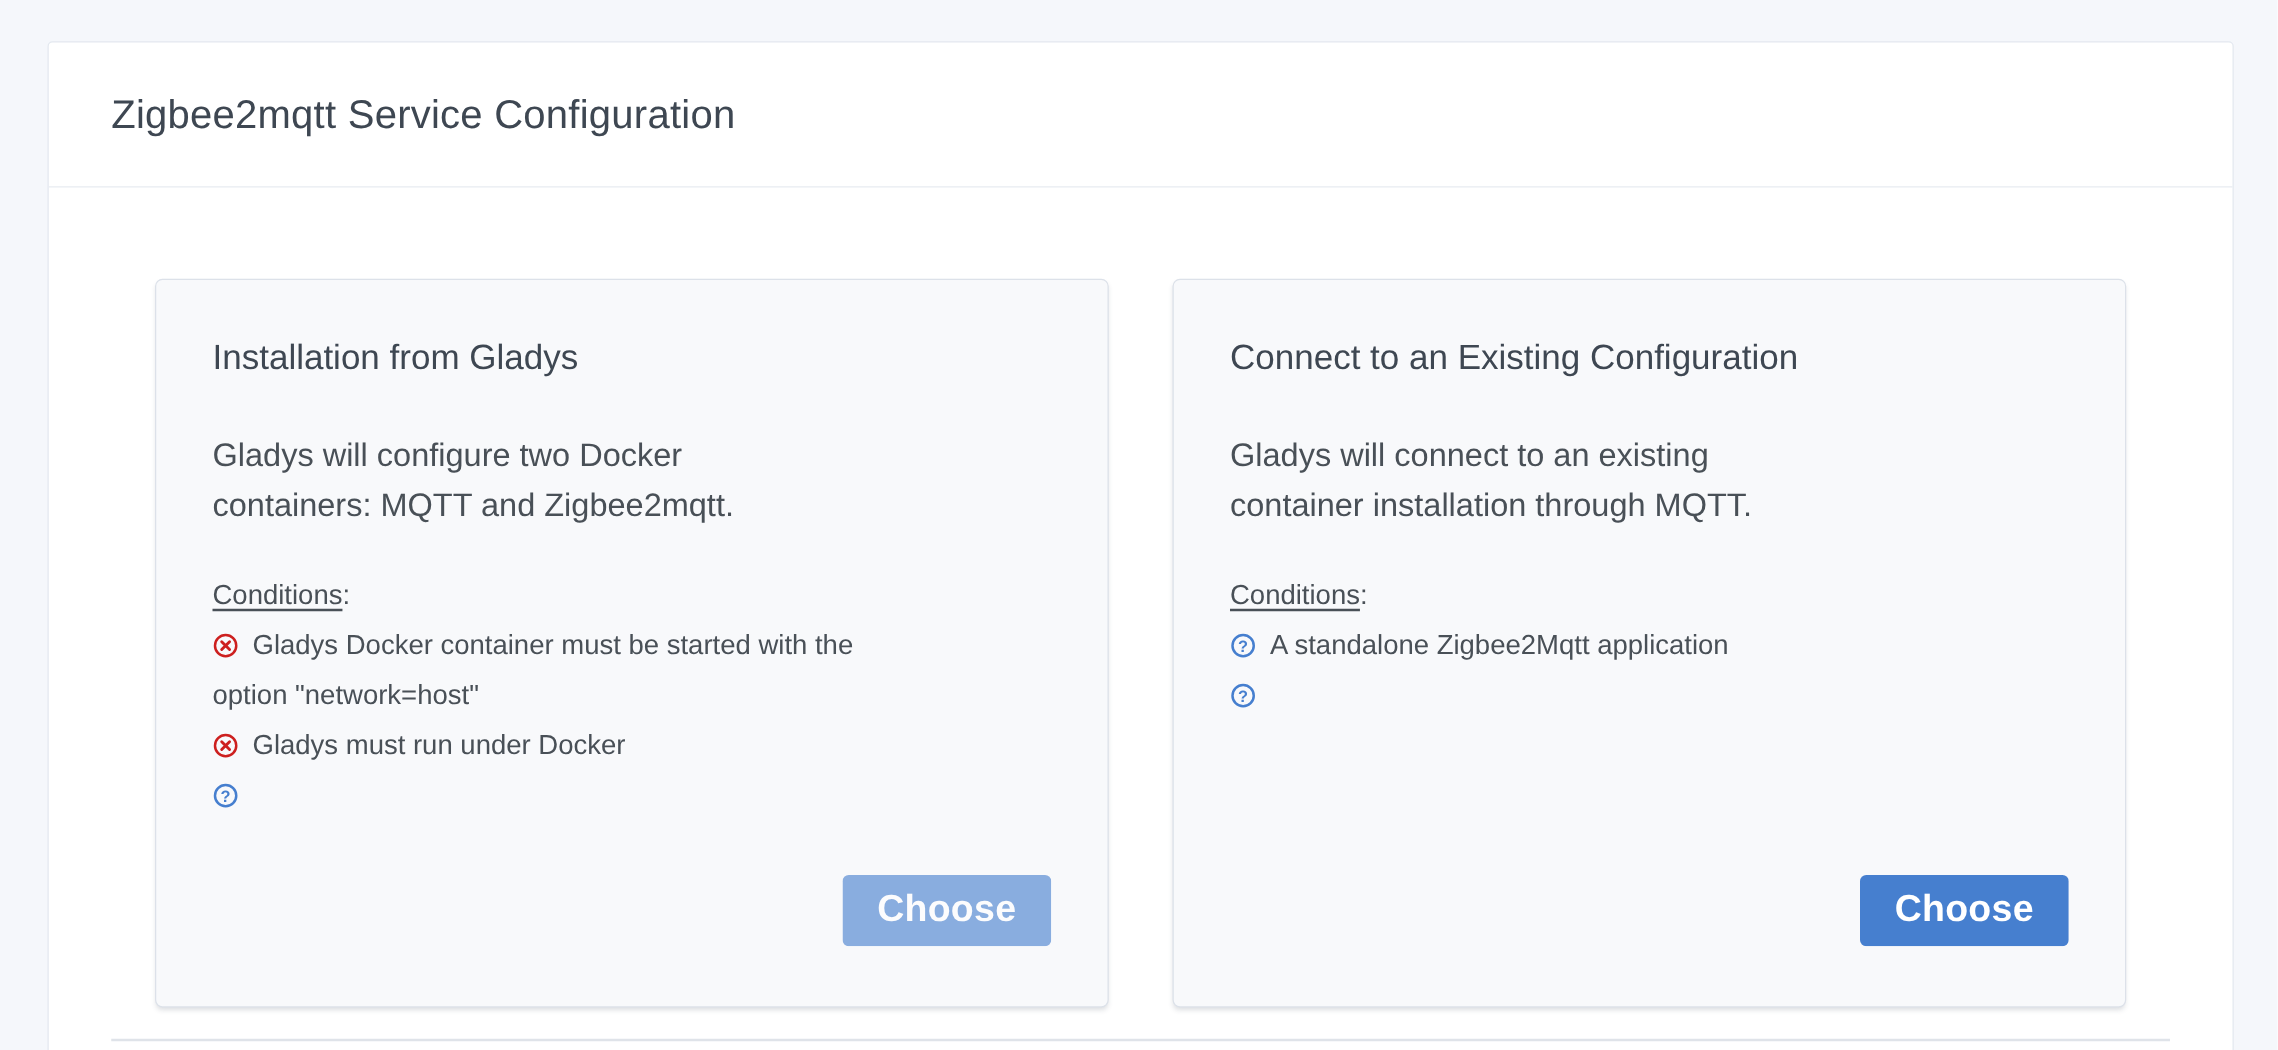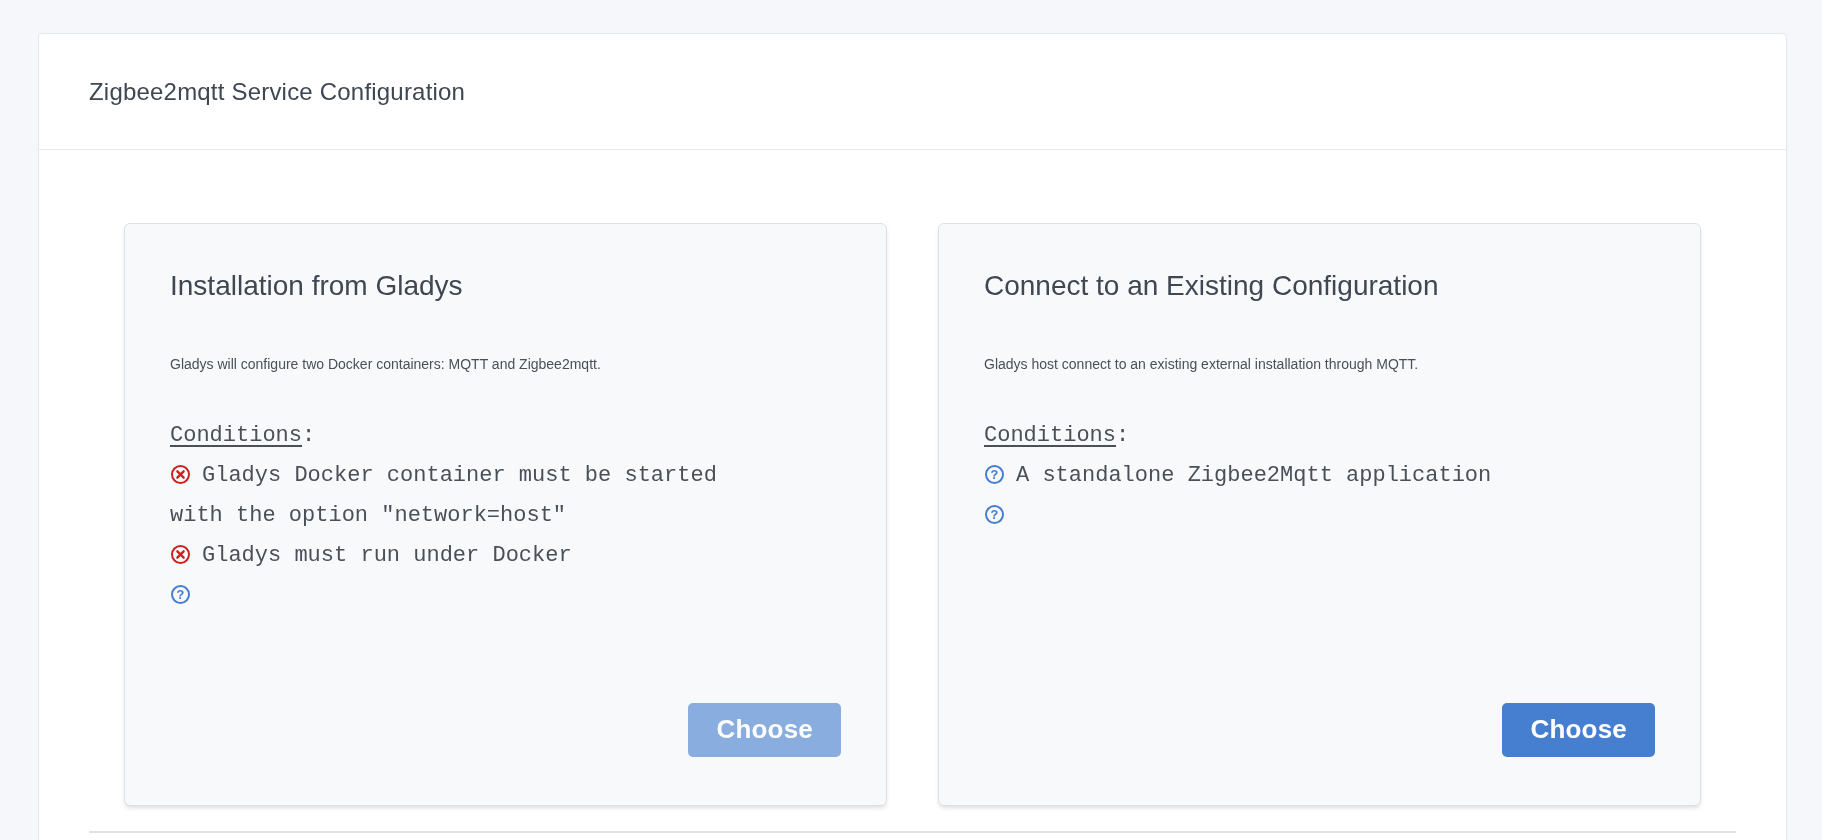--- a/index.html
+++ b/index.html
@@ -19,21 +19,21 @@
     border-radius:4px;
     box-sizing:border-box;
   }
   .panel-header{
     height:115px;
     display:flex;align-items:center;
     padding:0 50px;
     border-bottom:1px solid #e8ebf1;
   }
   .page-title{
-    font-size:24px;font-weight:400;color:#3e4752;margin:0;
+    font-size:32px;font-weight:400;color:#3e4752;margin:0;
     letter-spacing:.2px;
   }
   .panel-body{
     padding:73px 50px 0;
   }
   .cards-row{
     margin:0 35px;
     display:flex;
     gap:51px;
     align-items:stretch;
@@ -47,43 +47,43 @@
     border-radius:6px;
     padding:44px 45px 48px;
     display:flex;flex-direction:column;
     box-shadow:0 3px 4px -1px rgba(60,70,90,.18);
   }
   .card-title{
     font-size:28px;font-weight:400;color:#3e4752;
     margin:0 0 40px;line-height:36px;
   }
   .card-desc{
-    font-size:14px;line-height:40px;color:#495057;
+    font-size:26px;line-height:40px;color:#495057;
     margin:0 0 32px;max-width:492px;
   }
-  .conditions{font-size:22px;line-height:40px;color:#495057;font-family:Liberation Mono, monospace;}
+  .conditions{font-size:22px;line-height:40px;color:#495057;}
   .conditions-label{text-decoration:underline;text-underline-offset:4px;}
   .cond-item{max-width:560px;}
   .cond-icon{display:inline-block;margin-right:11px;}
   .cond-icon svg{display:none;vertical-align:-4px;}
   .cond-icon[data-icon="times-circle"]{color:var(--danger,#cd201f);}
   .cond-icon[data-icon="times-circle"] .svg-times{display:inline;}
   .cond-icon[data-icon="question-circle"]{color:var(--accent,#467fcf);}
   .cond-icon[data-icon="question-circle"] .svg-question{display:inline;}
   .btn-row{
     margin-top:auto;
     display:flex;justify-content:flex-end;
   }
   .choose-btn{
     font-family:"Liberation Sans", sans-serif;
     background:var(--accent,#467fcf);
     color:#ffffff;
     border:1px solid transparent;
     border-radius:5px;
-    font-size:26px;font-weight:700;
+    font-size:30px;font-weight:700;
     padding:10px 27px 11px;
     cursor:pointer;
     letter-spacing:.2px;
   }
   .choose-btn[data-enabled="false"]{
     opacity:.62;
     cursor:default;
   }
   .bottom-divider{
     border:0;
@@ -134,21 +134,21 @@
             </span>
           </div>
         </div>
         <div class="btn-row">
           <button class="choose-btn" aria-disabled="true" data-enabled="false">Choose</button>
         </div>
       </div>
 
       <div class="option-card">
         <h2 class="card-title">Connect to an Existing Configuration</h2>
-        <p class="card-desc">Gladys host connect to an existing external installation through MQTT.</p>
+        <p class="card-desc">Gladys will connect to an existing container installation through MQTT.</p>
         <div class="conditions">
           <div><span class="conditions-label">Conditions</span><span>:</span></div>
           <div class="cond-item">
             <span class="cond-icon" data-icon="question-circle">
               
               <svg class="svg-question" width="21" height="21" viewBox="0 0 20 20">
                   <circle cx="10" cy="10" r="8.1" fill="none" stroke="currentColor" stroke-width="1.9"></circle>
                   <text x="10" y="14.6" text-anchor="middle" font-size="12.5" font-weight="bold" fill="currentColor">?</text>
                 </svg>
             </span><span>A standalone Zigbee2Mqtt application</span>

